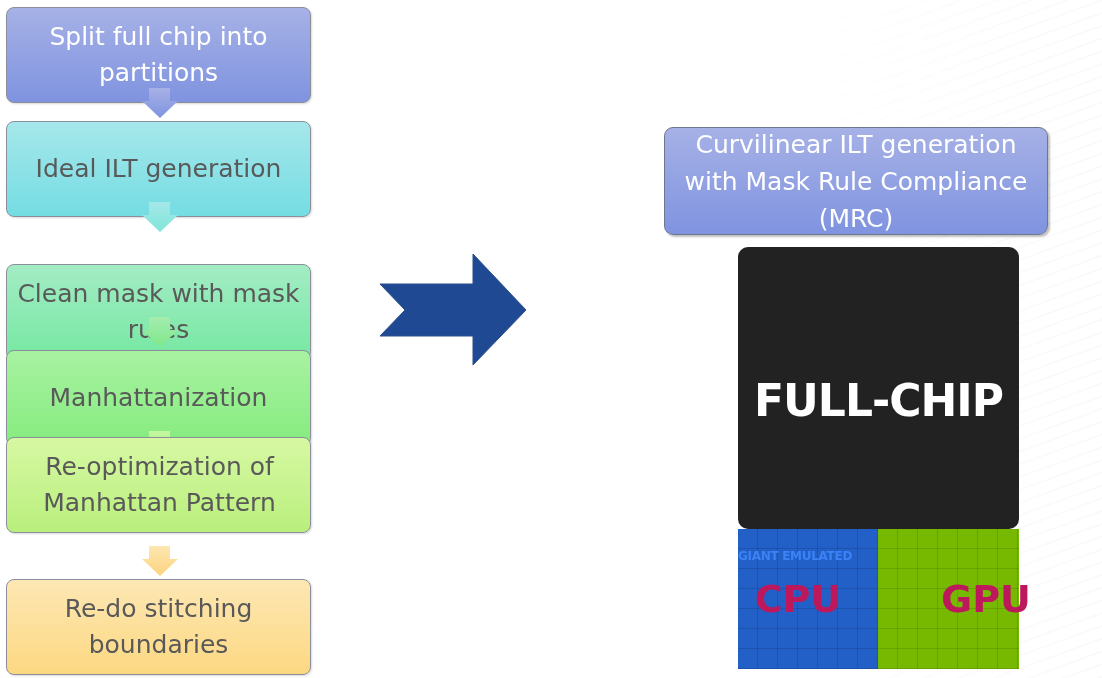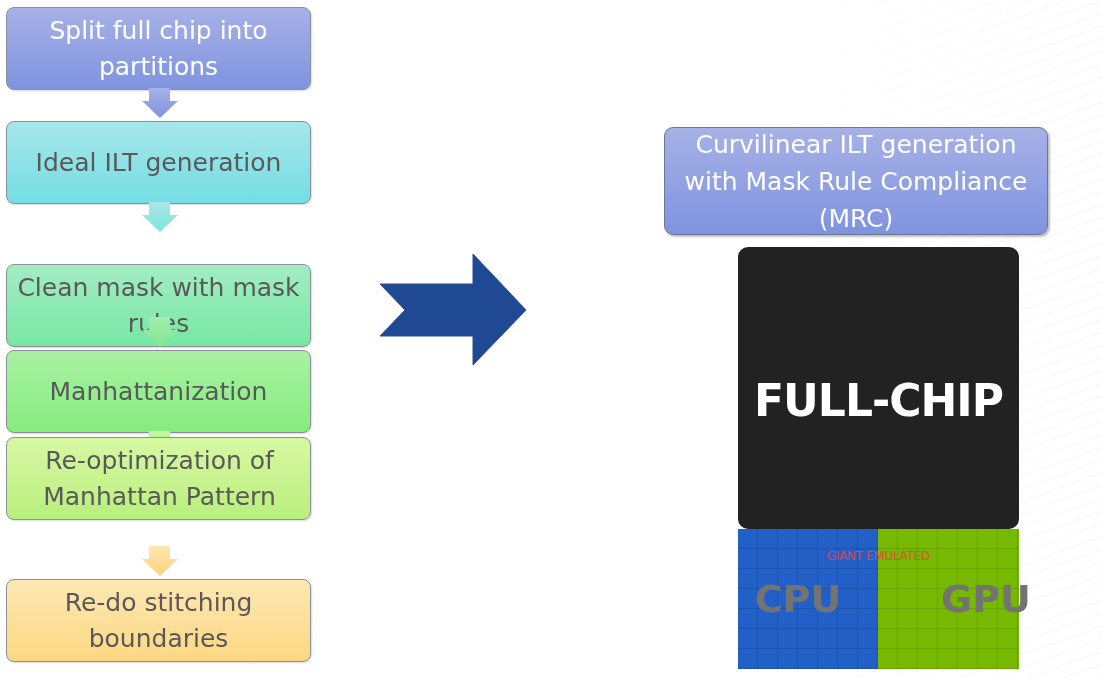--- a/index.html
+++ b/index.html
@@ -9,21 +9,21 @@
     font-family: "DejaVu Sans", sans-serif;
   }
   .bg-pattern {
     position: absolute; right: 0; top: 0; width: 420px; height: 678px;
     background-image: repeating-linear-gradient(-20deg, rgba(200,205,215,0.18) 0 2px, transparent 2px 12px);
     -webkit-mask-image: linear-gradient(to left, rgba(0,0,0,0.9), rgba(0,0,0,0) 80%);
     mask-image: linear-gradient(to left, rgba(0,0,0,0.9), rgba(0,0,0,0) 80%);
     opacity: 0.6;
   }
   .step {
-    position: absolute; left: 6px; width: 305px; height: 83px;
+    position: absolute; left: 6px; width: 305px; height: 96px;
     border: 1px solid #8a8f99; border-radius: 8px;
     display: flex; align-items: center; justify-content: center; text-align: center;
     font-size: 25px; line-height: 36px; color: #595959;
     box-sizing: border-box; padding: 0 10px;
     box-shadow: 1px 1px 2px rgba(0,0,0,0.15);
   }
   .step.s0 { top: 7px; background: linear-gradient(#a6b1e6, #7f93df); color: #ffffff; }
   .step.s1 { top: 121px; background: linear-gradient(#a6e7ea, #74dde3); }
   .step.s2 { top: 236px; background: linear-gradient(#a3ecc4, #76e8a2); margin-top: 28px; }
   .step.s3 { top: 350px; background: linear-gradient(#a8f2a2, #85ec7e); }
@@ -67,26 +67,26 @@
     background-position: -1px -1px;
   }
   .chip-gpu {
     left: 140px; width: 141px; background-color: #76b900;
     background-image:
       linear-gradient(to right, rgba(0,0,0,0.12) 1.5px, transparent 1.5px),
       linear-gradient(to bottom, rgba(0,0,0,0.12) 1.5px, transparent 1.5px);
     background-position: -1px -1px;
   }
   .chip-sub {
-    position: absolute; left: 0; top: 302px; width: 281px; text-align: center;
-    color: #ef4444; font-size: 12px; font-weight: normal; letter-spacing: -0.3px;
+    position: absolute; left: 0; top: 302px; width: 281px; text-align: left;
+    color: #3b82f6; font-size: 12px; font-weight: bold; letter-spacing: -0.3px;
   }
   .chip-label {
     position: absolute; top: 330px; width: 120px; text-align: center;
-    color: #737373; font-size: 38px; font-weight: bold; letter-spacing: 0px;
+    color: #be185d; font-size: 38px; font-weight: bold; letter-spacing: 0px;
   }
   .chip-label.cpu { left: 0; }
   .chip-label.gpu { left: 140px; padding-left: 48px; }
 </style>
 </head>
 <body>
 
 <div class="bg-pattern"></div>
 
 <div class="step s0">

